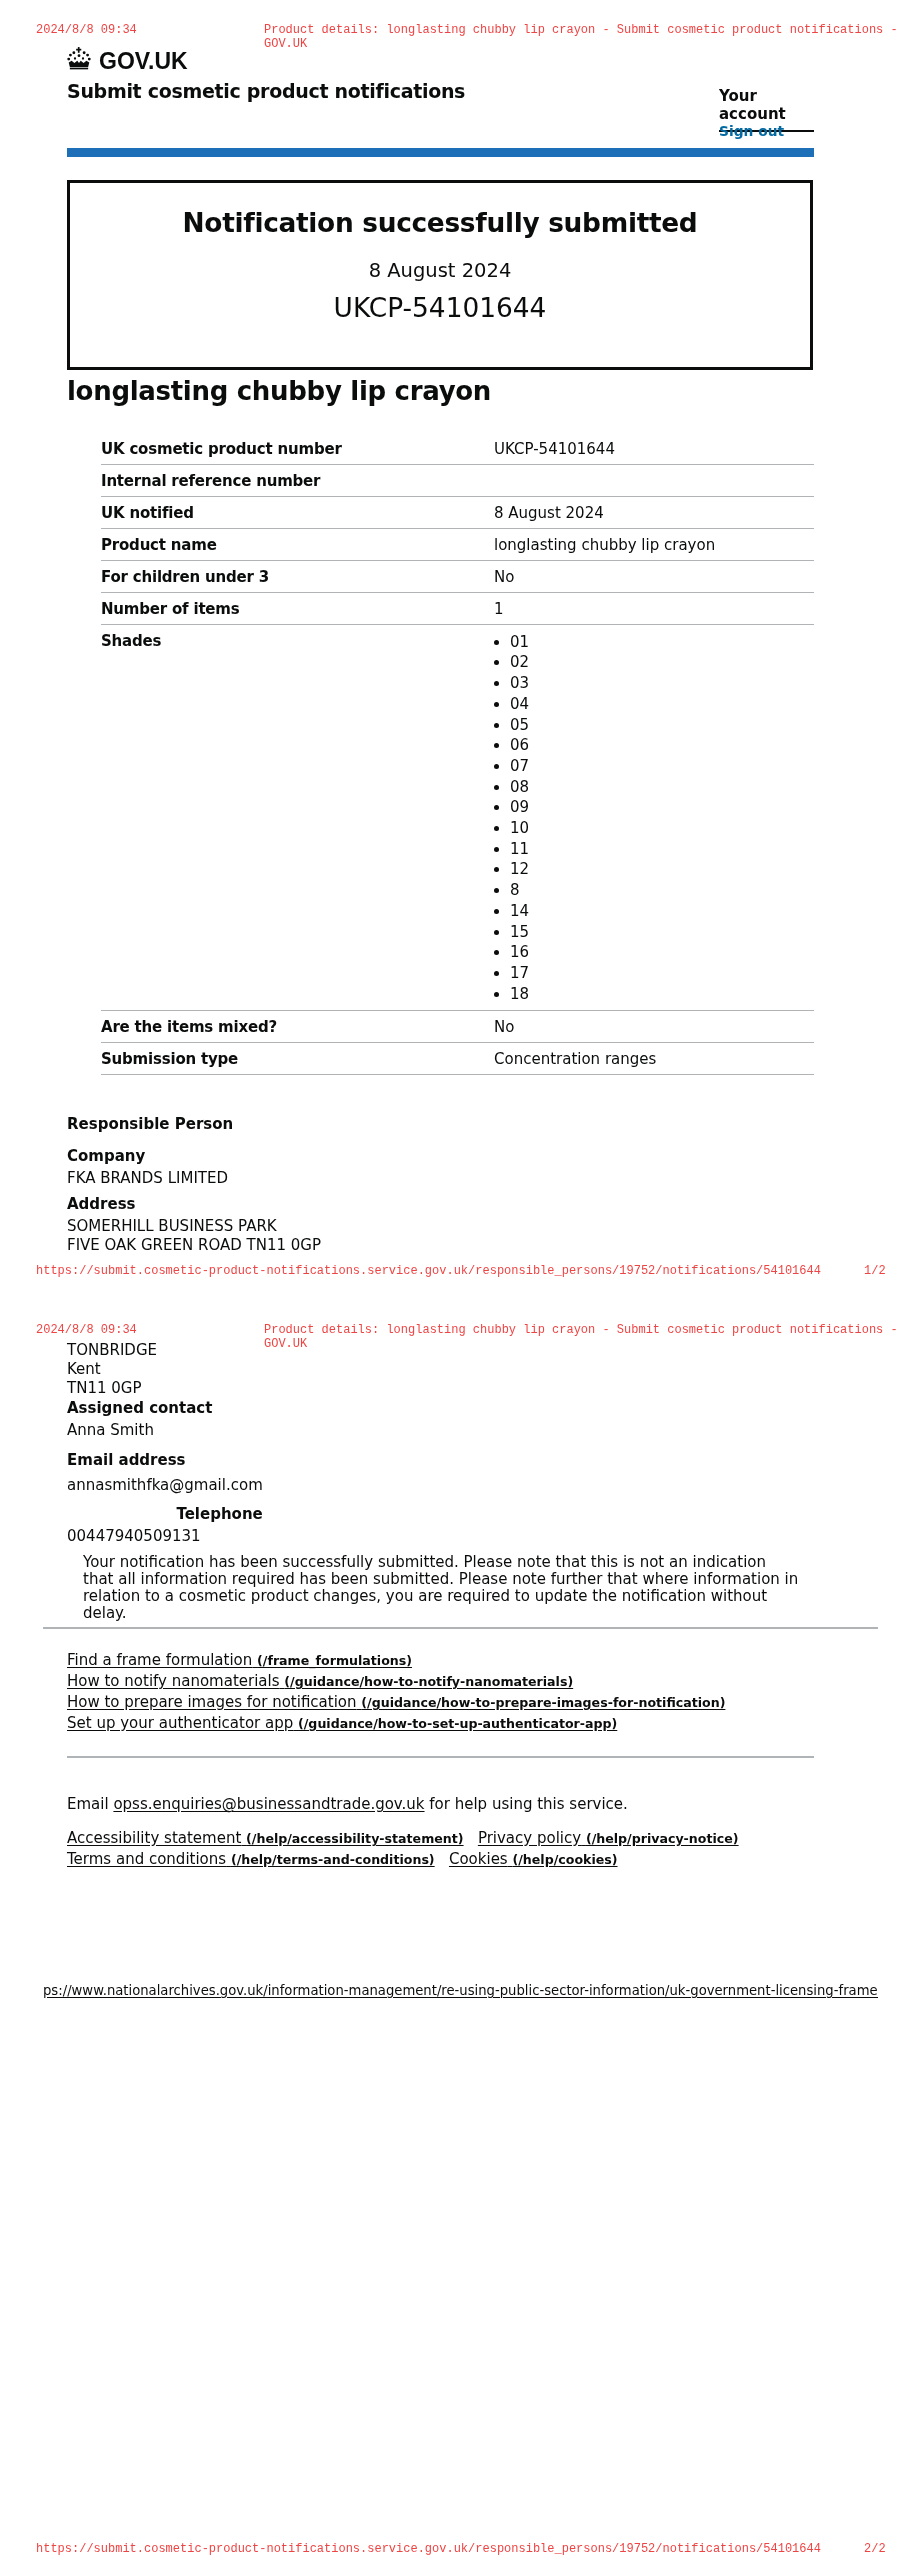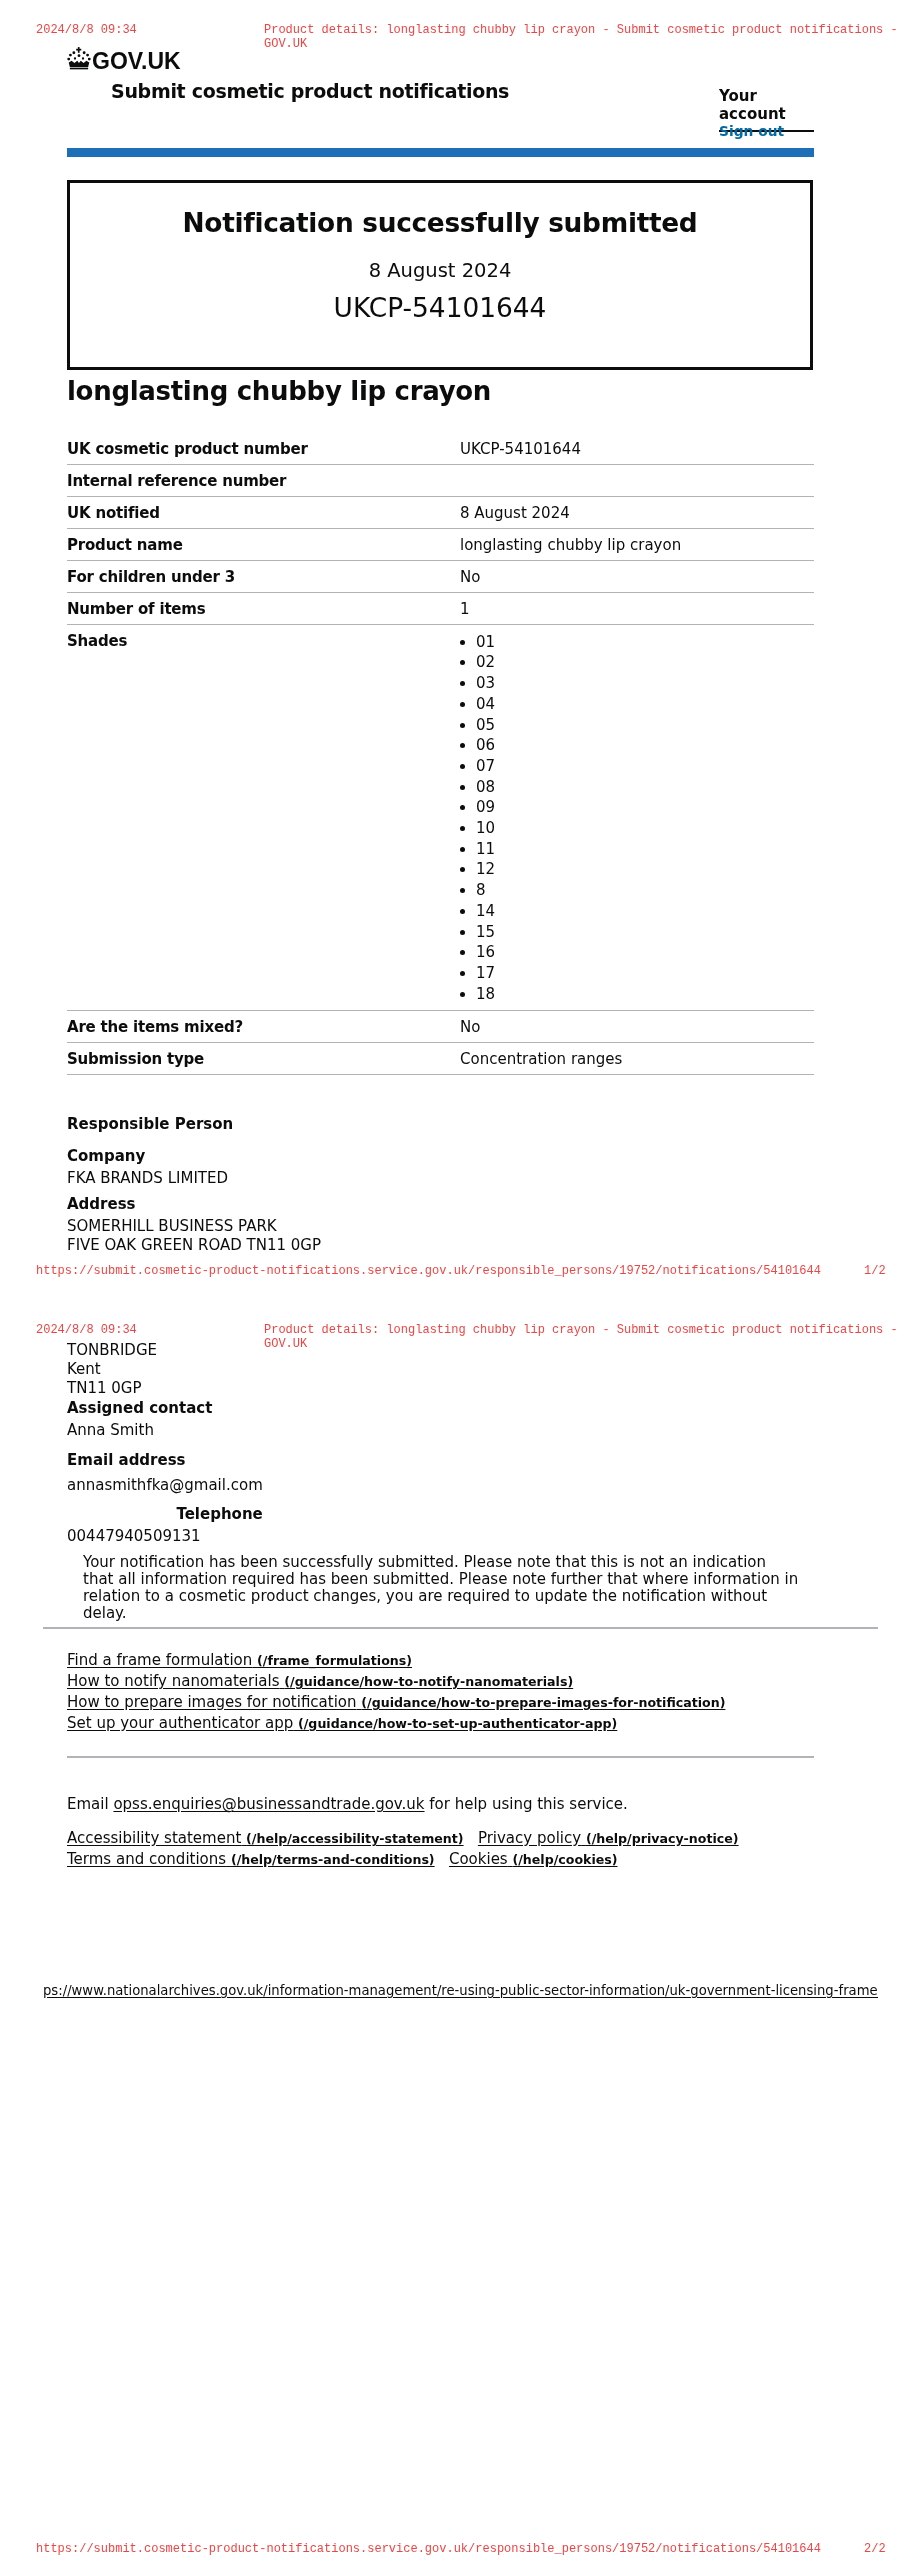--- a/index.html
+++ b/index.html
@@ -1,30 +1,30 @@
 <!DOCTYPE html>
 <html style="font-size:9.2px"><head>
 <meta charset="utf-8">
 <style>
   html, body { margin:0; padding:0; background:#fff; }
   body { width:910px; height:2576px; position:relative; font-family:"DejaVu Sans", sans-serif; color:#0b0c0c; overflow:hidden; }
   .print-hdr, .print-ftr { position:absolute; font-family:Liberation Mono, monospace; font-size:12px; color:#ef4444; }
   .crown { display:inline-block; vertical-align:middle; }
-  .logo { position:absolute; top:47px; left:67px; font-family:"Liberation Sans", sans-serif; font-weight:bold; font-size:23px; display:flex; align-items:center; gap:1px; }
+  .logo { position:absolute; top:47px; left:67px; font-family:"Liberation Sans", sans-serif; font-weight:bold; font-size:23px; display:flex; align-items:center; gap:8px; }
   .service { position:absolute; top:80px; left:67px; font-weight:bold; font-size:19px; letter-spacing:-0.3px; }
   .acct { position:absolute; top:87px; left:719px; width:95px; font-weight:bold; font-size:15px; padding-bottom:6.9px; border-bottom:2.9px solid #0b0c0c; }
   .signout { position:absolute; top:123px; left:719px; font-weight:bold; font-size:13.8px; color:#0369a1; }
   .bluebar { position:absolute; top:148px; left:67px; width:747px; height:8.6px; background:#1d70b8; }
   .panel { position:absolute; top:180px; left:67px; width:740px; height:184px; border:3.4px solid #0b0c0c; text-align:center; }
   .panel h2 { margin:0; position:absolute; top:24px; width:100%; font-size:26.4px; font-weight:bold; letter-spacing:-0.3px; }
   .panel .pdate { position:absolute; top:76px; width:100%; font-size:19.5px; }
   .panel .pref { position:absolute; top:109px; width:100%; font-size:26.4px; }
   .h1 { position:absolute; top:376px; left:67px; font-size:26px; font-weight:bold; letter-spacing:-0.3px; margin:0; }
   .sl { position:absolute; top:433px; left:67px; width:747px; font-size:15px; }
-  .row { display:flex; border-bottom:1.7px solid #b1b4b6; padding:6.9px 0 5.7px 0; min-height:18.4px; }
+  .row { display:flex; border-bottom:1.7px solid #b1b4b6; padding:6.9px 0 5.7px 0; min-height:18.4px;margin-left:34px; }
   .row .k { width:393px; font-weight:bold; letter-spacing:-0.2px; }
   .row .v { flex:1; }
   .row ul { margin:0; padding:0 0 0 16px; list-style:disc; }
   .row ul li { line-height:20.7px; font-size:15px; }
   .rp { position:absolute; left:67px; font-size:15px; }
   .rp .lbl { font-weight:bold; }
   .rp p { margin:0; line-height:19px; }
   .lnk { color:#0b0c0c; text-decoration:underline; text-underline-offset:2.3px; }
   .lnk small { font-size:12.6px;font-weight:bold; }
   .hr { position:absolute; height:1.7px; background:#b1b4b6; }
@@ -49,21 +49,21 @@
         <circle cx="39" cy="21" r="2.5" fill="#0b0c0c"></circle>
       <circle cx="21" cy="15" r="2.5" fill="#0b0c0c"></circle>
         <circle cx="14" cy="20" r="2" fill="#0b0c0c"></circle>
         <circle cx="28" cy="20" r="2" fill="#0b0c0c"></circle>
       <path d="M3 27 L8 24 L13 28 L18 24 L21 28 L24 24 L29 28 L34 24 L39 27 L37 35 L5 35 Z" fill="#0b0c0c"></path>
       <rect x="5" y="36" width="32" height="3" fill="#0b0c0c"></rect>
     </svg>
   </span>
   <span>GOV.UK</span>
 </a>
-<a class="service lnk" style="text-decoration:none;margin-left:44px;">Submit cosmetic product notifications</a>
+<a class="service lnk" style="text-decoration:none;">Submit cosmetic product notifications</a>
 <a class="acct lnk" style="text-decoration:none;">Your account</a>
 <a class="signout" style="text-decoration:none;">Sign out</a>
 <div class="bluebar"></div>
 
 <div class="panel">
   <h2>Notification successfully submitted</h2>
   <div class="pdate">8 August 2024</div>
   <div class="pref">UKCP-54101644</div>
 </div>
 

